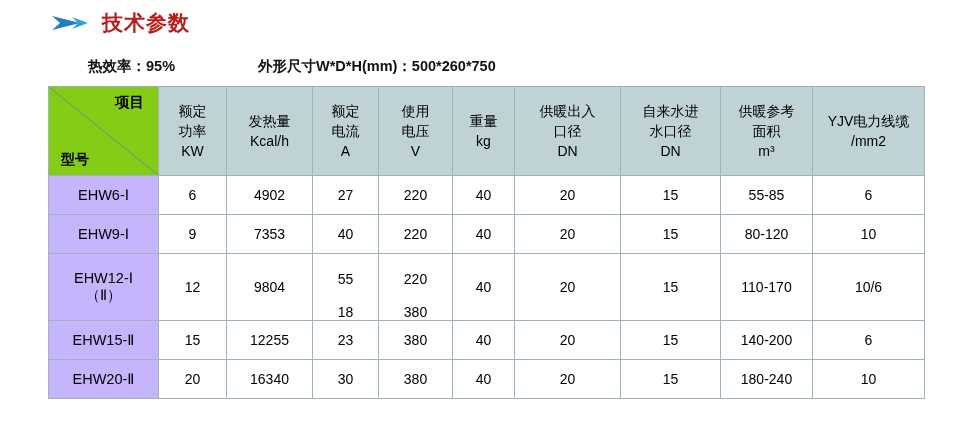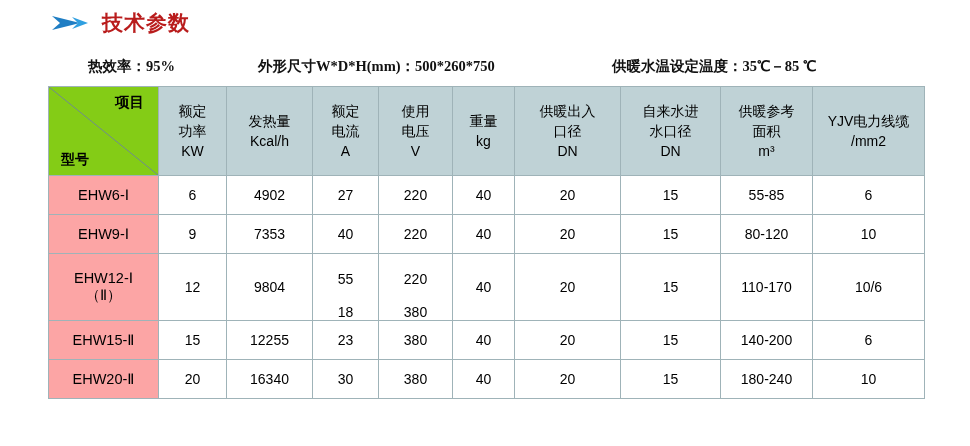--- a/index.html
+++ b/index.html
@@ -45,21 +45,20 @@
 
   
   .spec-row {
     position: absolute;
     left: 0;
     top: 52px;
     width: 970px;
     height: 28px;
     display: flex;
     align-items: center;
-    font-family: Liberation Serif, serif;
   }
   .spec-item {
     font-size: 14.5px;
     font-weight: bold;
     color: #111;
     white-space: nowrap;
   }
   .spec-1 { position: absolute; left: 88px; }
   .spec-2 { position: absolute; left: 258px; }
   .spec-3 { position: absolute; left: 612px; }
@@ -120,21 +119,21 @@
     bottom: 6px;
     font-size: 14px;
   }
 
   
   tr.data-row td {
     height: 38px;
     background: #ffffff;
   }
   tr.data-row td.model-cell {
-    background: #fca5a5;
+    background: #c4b5fd;
     font-size: 14.5px;
     text-align: center;
   }
   tr.data-row.tall td { height: 46px; }
   .twoline { line-height: 1.15; }
   .twoline span { display: block; margin-top: 17px; }
   .model-two { line-height: 1.15; }
   .model-two span { display: block; }
 </style>
 </head>
@@ -148,21 +147,20 @@
         <path d="M2 3 L30 10 L2 17 L10 10 Z" fill="#1f7ec4"></path>
         <path d="M22 4 L38 10 L22 16 L28 10 Z" fill="#2f9fe0"></path>
       </svg>
     </span>
     <span class="title-text">技术参数</span>
   </div>
 
   <div class="spec-row">
     <span class="spec-item spec-1">热效率：95%</span>
     <span class="spec-item spec-2">外形尺寸W*D*H(mm)：500*260*750</span>
-    <span class="spec-item spec-3">供暖水温设定温度：35℃－85 ℃</span>
   </div>
 
   <div class="table-wrap">
     <table class="spec-table">
       <colgroup>
         <col style="width:110px">
         <col style="width:68px">
         <col style="width:86px">
         <col style="width:66px">
         <col style="width:74px">

